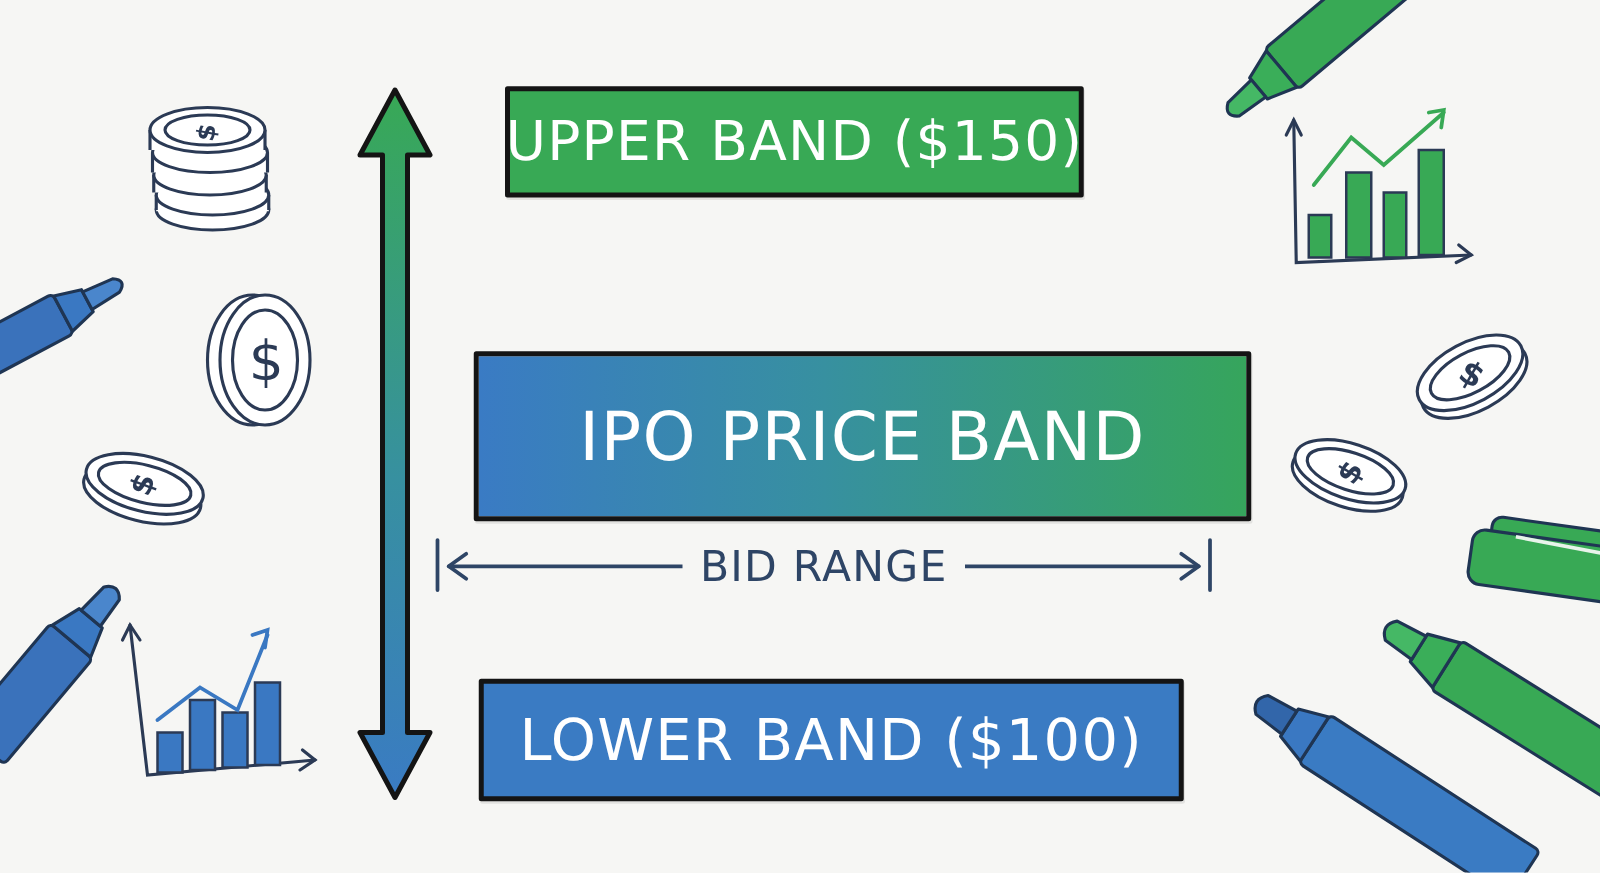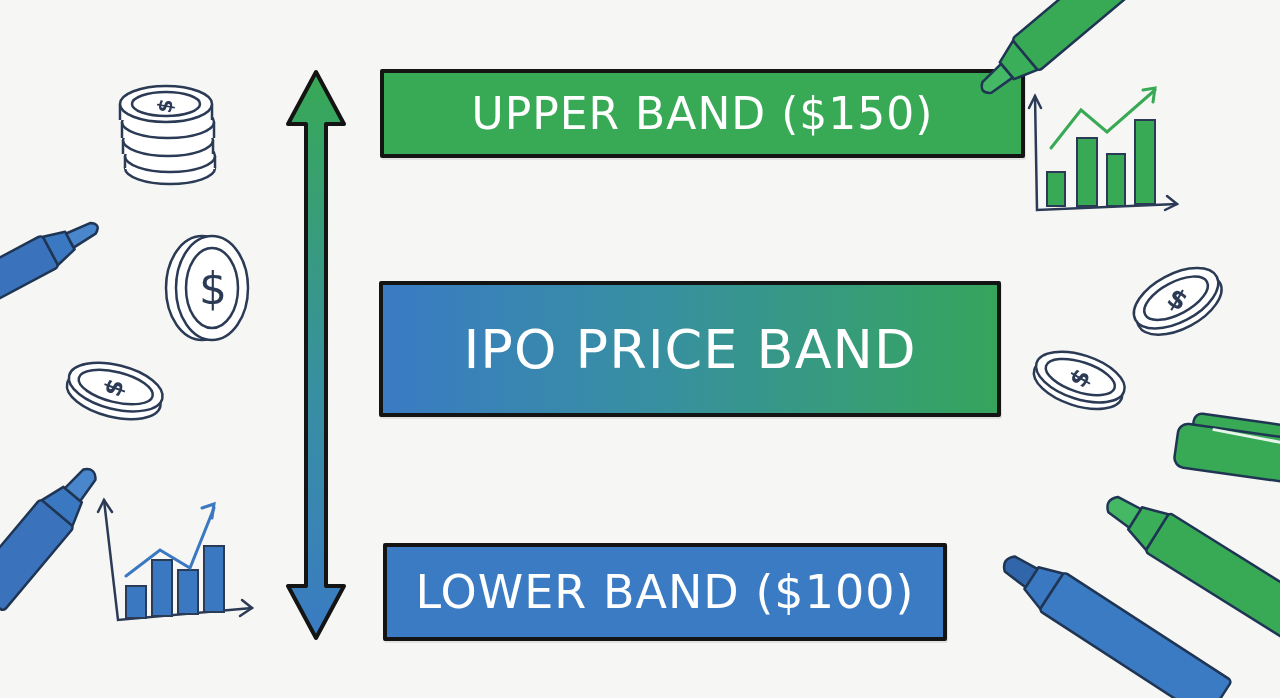--- a/index.html
+++ b/index.html
@@ -14,21 +14,21 @@
       position: absolute;
       border: 4px solid #141414;
       border-radius: 2px;
       display: flex; align-items: center; justify-content: center;
       color: #ffffff;
       letter-spacing: 1px;
       box-shadow: 1px 2px 0 rgba(0,0,0,0.08);
     }
     .band span { white-space: nowrap; }
     .upper {
-      left: 380px; top: 69px; width: 645px; height: 89px;
+      left: 404px; top: 69px; width: 463px; height: 89px;
       background: #38a955;
       font-size: 44px;
     }
     .center {
       left: 347px; top: 281px; width: 622px; height: 136px;
       background: linear-gradient(90deg, #3a7bc4 0%, #3790a0 45%, #36a55c 100%);
       font-size: 54px;
       margin-left: 32px;
     }
     .lower {
@@ -63,20 +63,30 @@
   </svg>
 
   <div class="band upper">
     <span>UPPER BAND ($150)</span>
   </div>
 
   <div class="band center">
     <span>IPO PRICE BAND</span>
   </div>
 
+  <div class="bid-range">
+    <svg style="left:0;top:0" width="628" height="48" viewBox="0 0 628 48">
+      <line x1="5" y1="4" x2="5" y2="44" stroke="#2e4566" stroke-width="3" stroke-linecap="round"></line>
+      <line x1="623" y1="4" x2="623" y2="44" stroke="#2e4566" stroke-width="3" stroke-linecap="round"></line>
+      <line x1="14" y1="25" x2="614" y2="25" stroke="#2e4566" stroke-width="3" stroke-linecap="round"></line>
+      <path d="M28 15 L14 25 L28 35" fill="none" stroke="#2e4566" stroke-width="3" stroke-linecap="round" stroke-linejoin="round"></path>
+      <path d="M600 15 L614 25 L600 35" fill="none" stroke="#2e4566" stroke-width="3" stroke-linecap="round" stroke-linejoin="round"></path>
+    </svg>
+    <div class="bid-label"><span>BID RANGE</span></div>
+  </div>
 
   <div class="band lower">
     <span>LOWER BAND ($100)</span>
   </div>
 
   <svg style="left:110px;top:78px" width="115" height="118" viewBox="0 0 115 118">
     <g fill="#fff" stroke="#2b3a55" stroke-width="2.5">
       <ellipse cx="60" cy="90" rx="45" ry="16"></ellipse>
       <rect x="15" y="78" width="90" height="13" stroke="none"></rect>
       <path d="M15 78 L15 90 M105 78 L105 90"></path>

